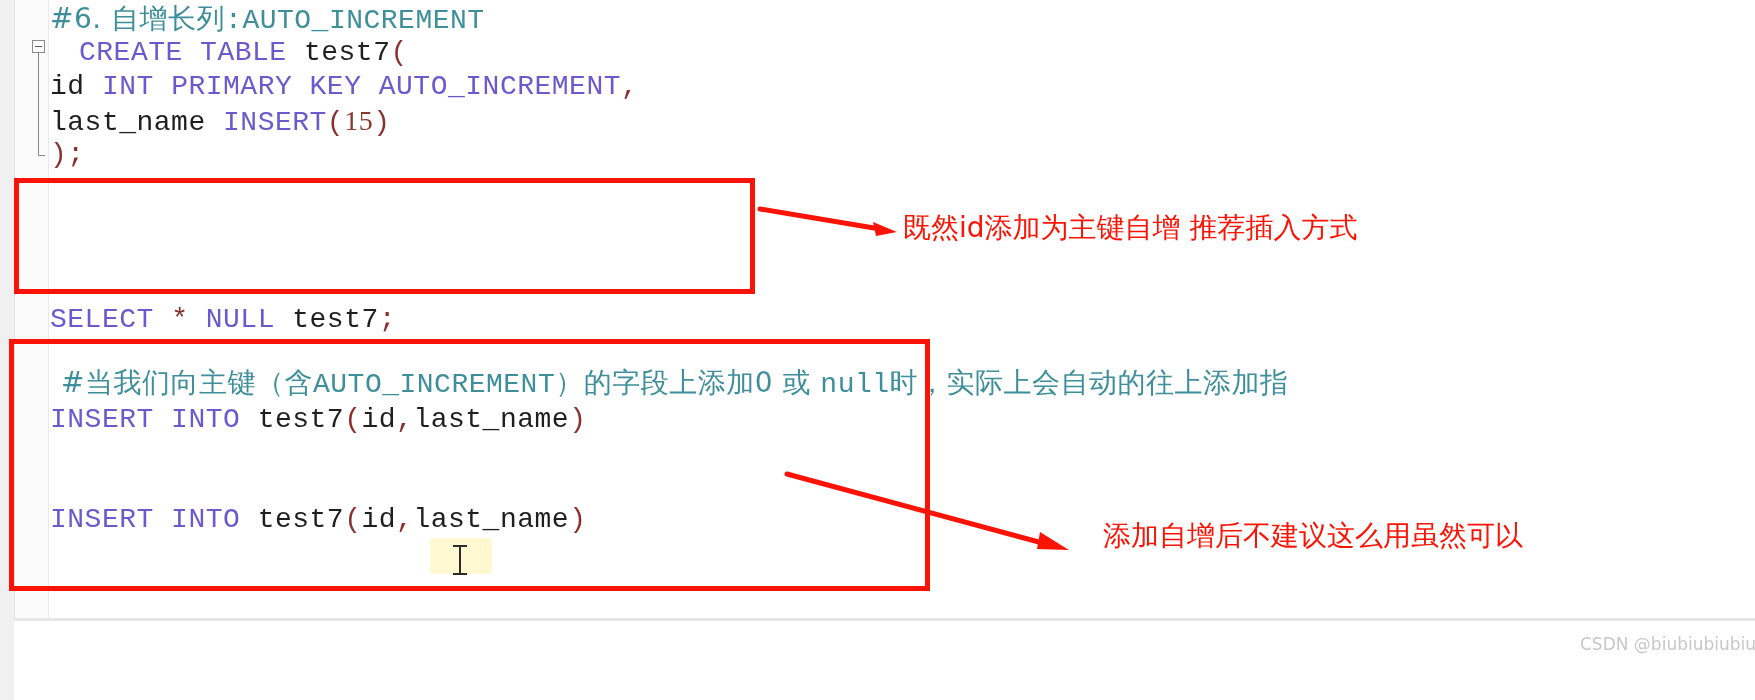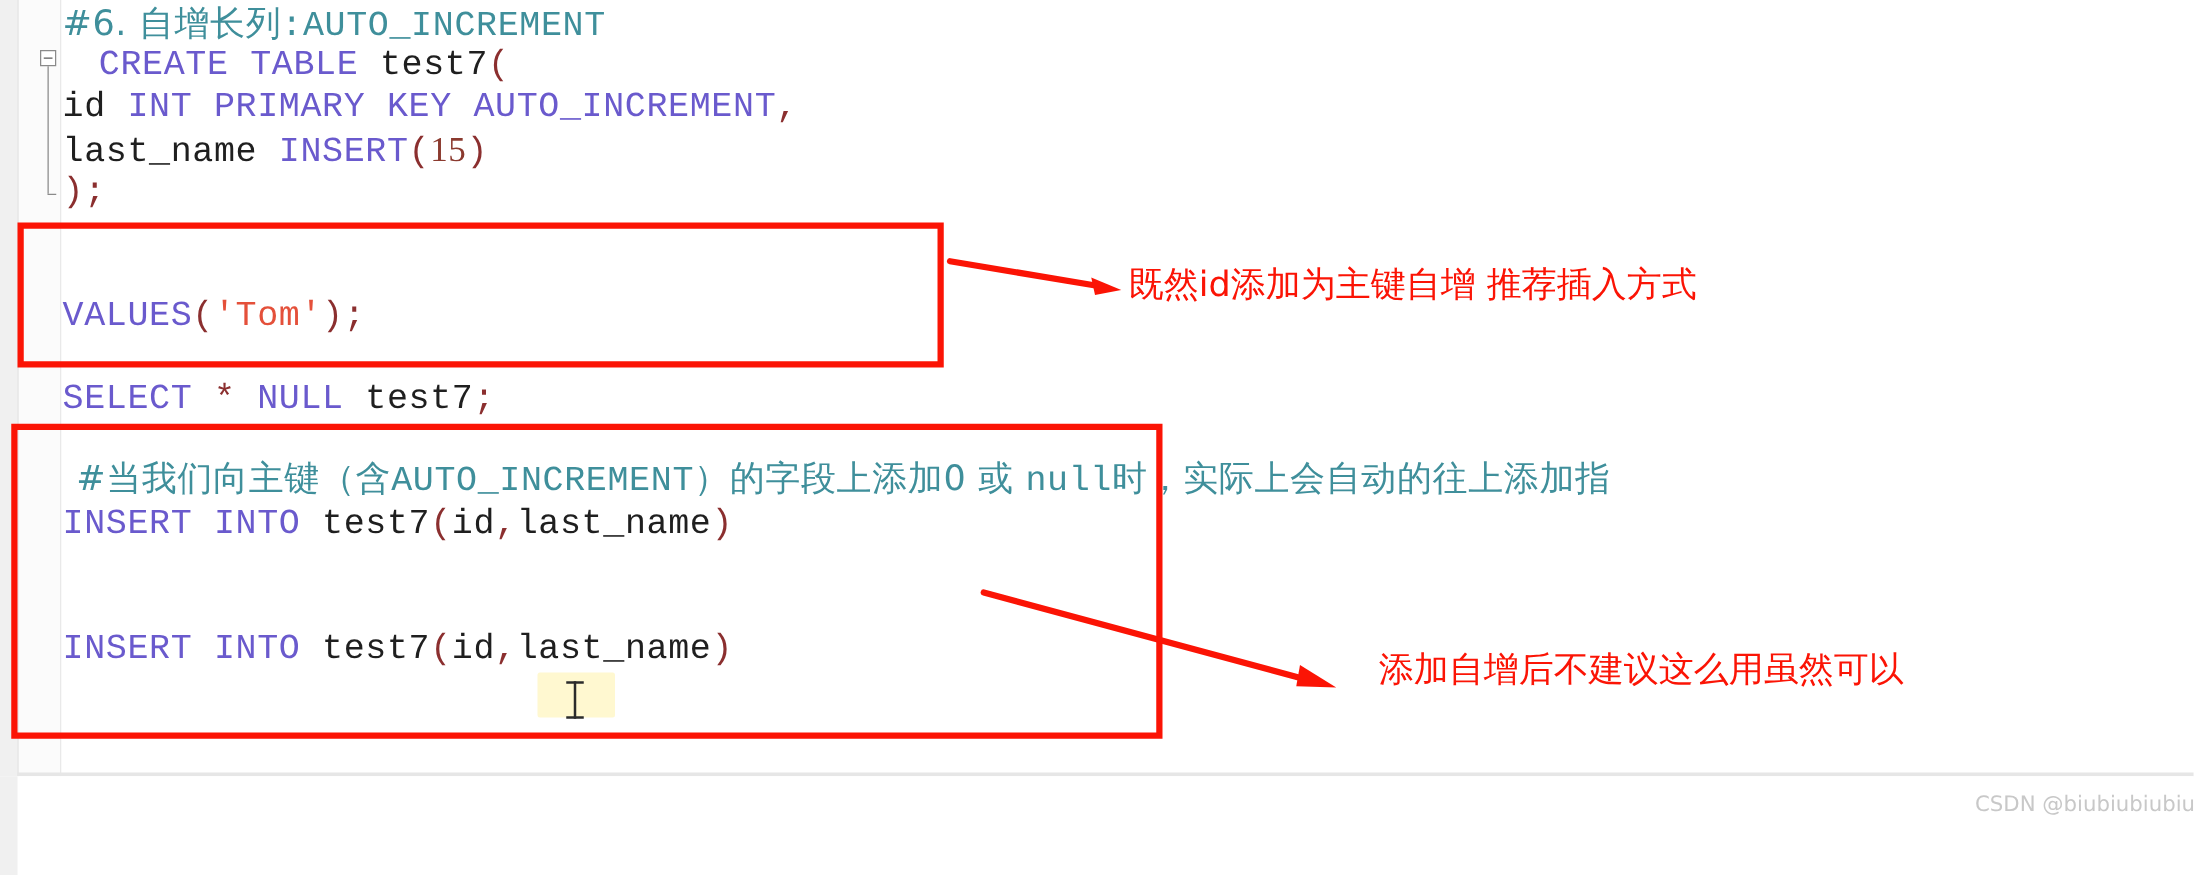--- a/index.html
+++ b/index.html
@@ -177,21 +177,20 @@
   <div class="fold-line" style="left:38px; top:53px; height:102px;"></div>
   <div class="fold-foot" style="left:38px; top:155px;"></div>
 
   <div class="code-layer">
     <div class="line" style="top:2px;   left:50px;"><span class="cmt cn">#6. 自增长列</span><span class="cmt">:AUTO_INCREMENT</span></div>
     <div class="line" style="top:36px;  left:47px;margin-left:32px;"><span class="kw">CREATE TABLE </span><span class="plain">test7</span><span class="punct">(</span></div>
     <div class="line" style="top:70px;  left:50px;"><span class="plain">id </span><span class="kw">INT PRIMARY KEY AUTO_INCREMENT</span><span class="punct">,</span></div>
     <div class="line" style="top:104px; left:50px;"><span class="plain">last_name </span><span class="kw">INSERT</span><span class="punct">(</span><span class="num">15</span><span class="punct">)</span></div>
     <div class="line" style="top:138px; left:50px;"><span class="punct">);</span></div>
 
-    <div class="line" style="top:237px; left:50px;"><span class="kw">VALUES</span><span class="punct">(</span><span class="str">'Tom'</span><span class="punct">);</span></div>
 
     <div class="line" style="top:303px; left:50px;"><span class="kw">SELECT </span><span class="punct">* </span><span class="kw">NULL </span><span class="plain">test7</span><span class="punct">;</span></div>
 
     <div class="line" style="top:366px; left:61px;"><span class="cmt cn">#当我们向主键（含</span><span class="cmt">AUTO_INCREMENT</span><span class="cmt cn">）的字段上添加0 或 </span><span class="cmt">null</span><span class="cmt cn">时，实际上会自动的往上添加指</span></div>
     <div class="line" style="top:403px; left:50px;"><span class="kw">INSERT INTO </span><span class="plain">test7</span><span class="punct">(</span><span class="plain">id</span><span class="punct">,</span><span class="plain">last_name</span><span class="punct">)</span></div>
 
     <div class="line" style="top:503px; left:50px;"><span class="kw">INSERT INTO </span><span class="plain">test7</span><span class="punct">(</span><span class="plain">id</span><span class="punct">,</span><span class="plain">last_name</span><span class="punct">)</span></div>
   </div>
 
   <div class="cursor-highlight" style="left:430px; top:538px;"></div>

